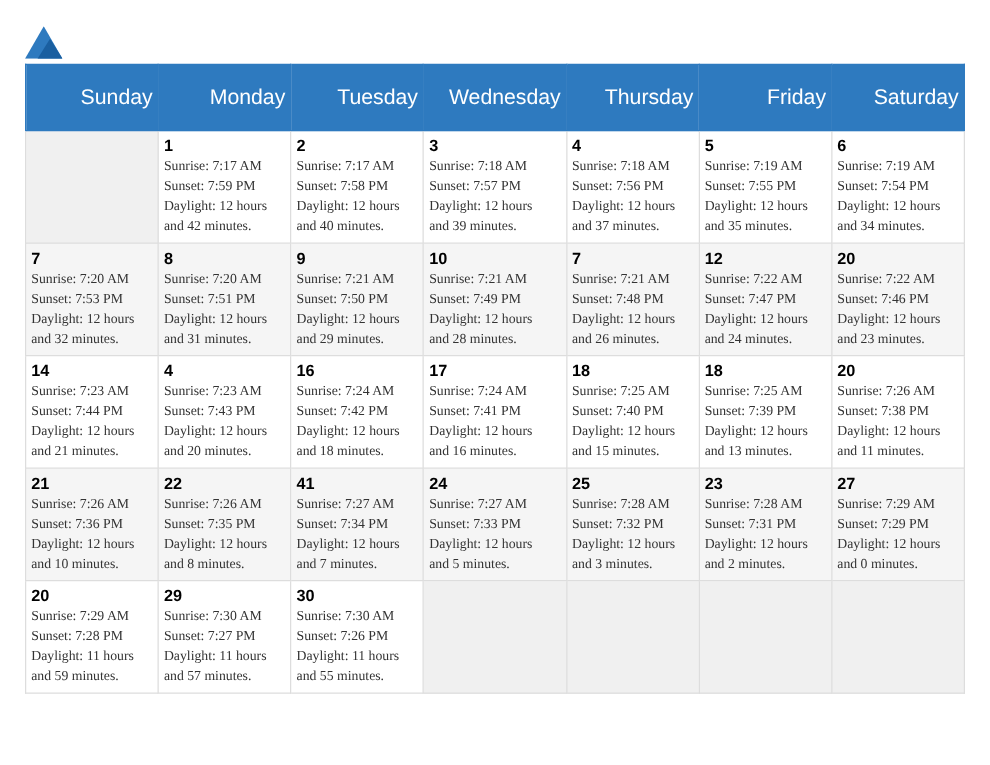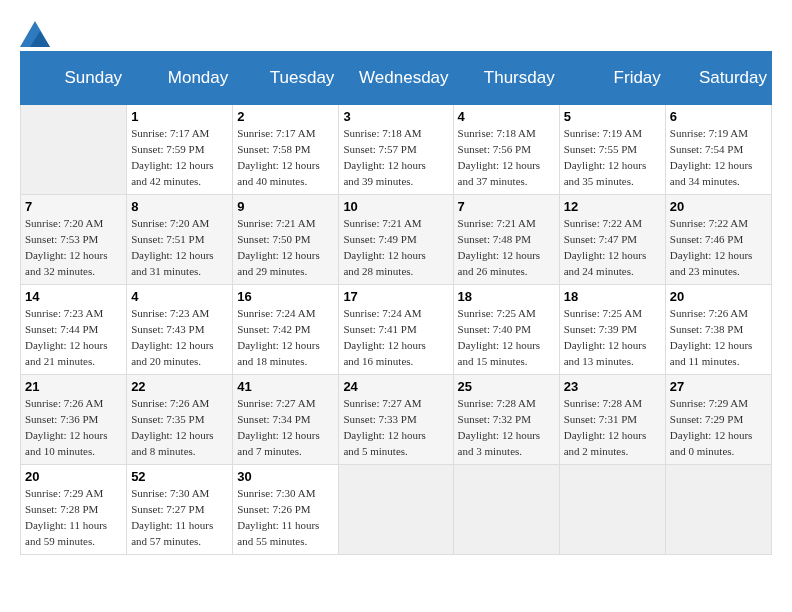--- a/index.html
+++ b/index.html
@@ -333,21 +333,21 @@
       </tr>
       <tr>
         <td>
           <span class="day-number">20</span>
           <div class="day-info" style="white-space: pre-line;">Sunrise: 7:29 AM
 Sunset: 7:28 PM
 Daylight: 11 hours
 and 59 minutes.</div>
         </td>
         <td>
-          <span class="day-number">52</span>
+          <span class="day-number">29</span>
           <div class="day-info" style="white-space: pre-line;">Sunrise: 7:30 AM
 Sunset: 7:27 PM
 Daylight: 11 hours
 and 57 minutes.</div>
         </td>
         <td>
           <span class="day-number">30</span>
           <div class="day-info" style="white-space: pre-line;">Sunrise: 7:30 AM
 Sunset: 7:26 PM
 Daylight: 11 hours

